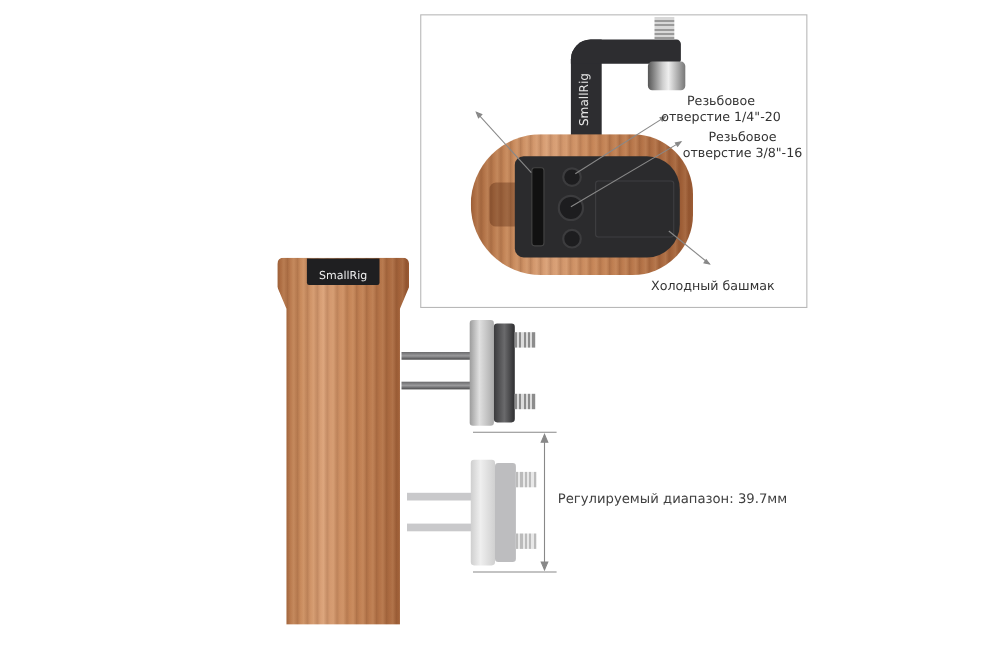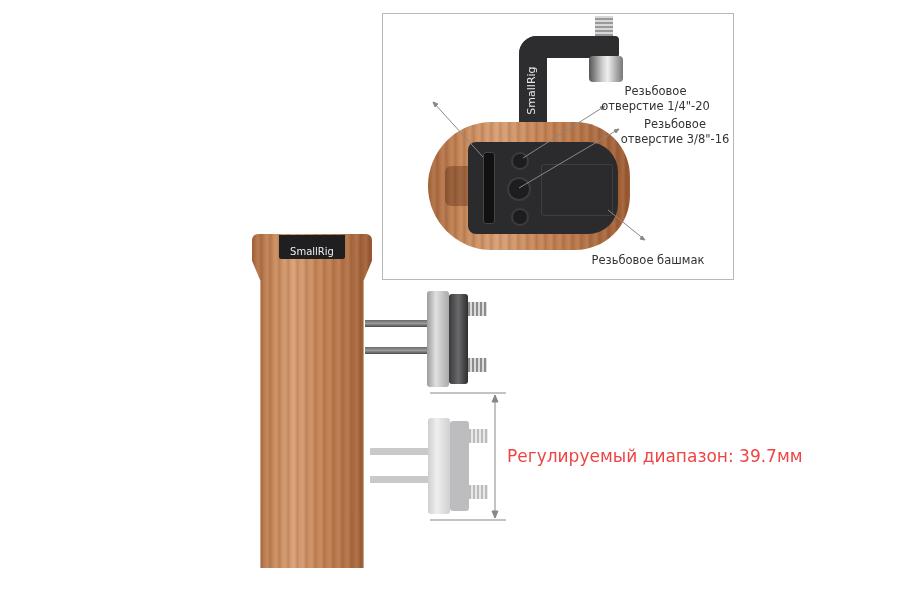--- a/index.html
+++ b/index.html
@@ -52,21 +52,21 @@
   </svg>
 
   <div class="abs label" style="left:210px; top:70px; width:125px;">
     <div>Резьбовое</div>
     <div>отверстие 1/4"-20</div>
   </div>
   <div class="abs label" style="left:236px; top:103px; width:112px;">
     <div>Резьбовое</div>
     <div>отверстие 3/8"-16</div>
   </div>
-  <div class="abs label" style="left:205px; top:239px; width:120px;">Резьбовое башмак</div>
+  <div class="abs label" style="left:205px; top:239px; width:120px;">Холодный башмак</div>
 </div>
 
 <div class="abs wood" style="left:252px; top:234px; width:120px; height:334px; border-radius:6px 6px 5px 5px;
             clip-path:polygon(0 0,100% 0,100% 8%,93% 14%,93% 100%,7% 100%,7% 14%,0 8%);"></div>
 <div class="abs" style="left:279px; top:235px; width:66px; height:24px; background:#1f1f21; border-radius:0 0 2px 2px;"></div>
 <div class="abs" style="left:279px; top:246px; width:66px; color:#eee; font-size:10px; text-align:center;">SmallRig</div>
 
 <div class="abs" style="left:365px; top:320px; width:68px; height:7px; background:linear-gradient(#6a6a6c,#9a9a9c,#4a4a4c);"></div>
 <div class="abs" style="left:365px; top:347px; width:68px; height:7px; background:linear-gradient(#6a6a6c,#9a9a9c,#4a4a4c);"></div>
 <div class="abs" style="left:427px; top:291px; width:22px; height:96px; background:linear-gradient(90deg,#9c9c9c,#e0e0e0 40%,#aaa); border-radius:3px;"></div>
@@ -83,13 +83,13 @@
 
 <svg class="abs" style="left:430px; top:390px;" width="80" height="135">
   <g stroke="#888" stroke-width="1" fill="#888">
     <line x1="0" y1="3" x2="76" y2="3"></line>
     <line x1="0" y1="130" x2="76" y2="130"></line>
     <line x1="65" y1="5" x2="65" y2="128"></line>
     <polygon points="65,5 62,12 68,12"></polygon>
     <polygon points="65,128 62,121 68,121"></polygon>
   </g>
 </svg>
-<div class="abs" style="left:507px; top:446px; font-size:17px; color:#ef4444; white-space:nowrap;">Регулируемый диапазон: 39.7мм</div>
+<div class="abs" style="left:507px; top:446px; font-size:12px; color:#404040; white-space:nowrap;">Регулируемый диапазон: 39.7мм</div>
 
 </body></html>

